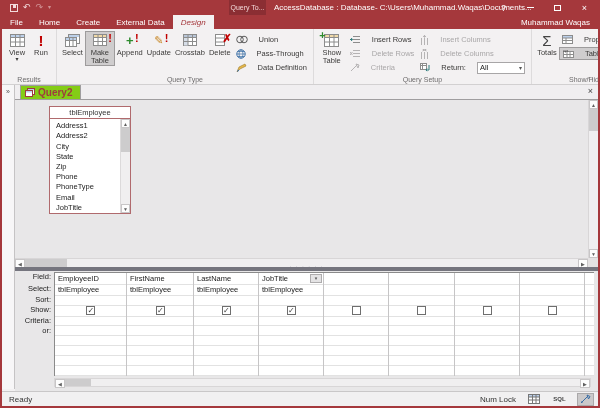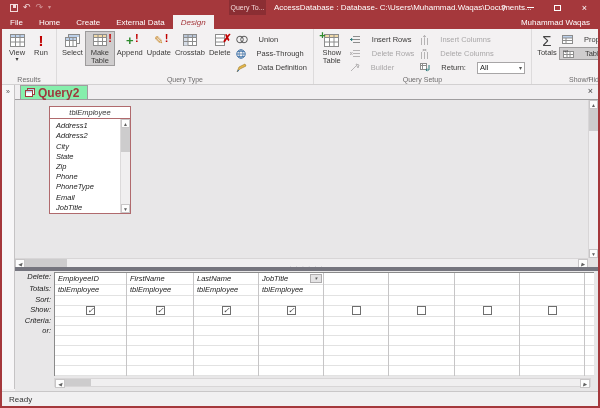--- a/index.html
+++ b/index.html
@@ -51,25 +51,25 @@
 .overlay-ex { position:absolute; right:-5px; top:0px; color:#c00000; font-weight:bold; font-size:11px; }
 .pencil { font-size:11px; color:#c98a2c; }
 
 
 .docarea { position:absolute; top:85px; left:0; right:0; bottom:17px; display:flex; }
 .navstrip { width:13px; background:#f7f6f7; border-right:1px solid #c5c3c4; position:relative; }
 .navexp { position:absolute; top:3px; left:0; right:0; text-align:center; font-size:7px; color:#555; }
 .navtext { position:absolute; top:60%; left:50%; transform:translate(-50%,-50%) ; writing-mode:vertical-rl; text-orientation:mixed; rotate:180deg; font-size:7.5px; color:#333; white-space:nowrap; }
 .content { flex:1; display:flex; flex-direction:column; position:relative; }
 .doctabbar { height:15px; background:#f0eef0; border-bottom:1px solid #9f9d9f; display:flex; align-items:flex-end; position:relative; }
-.doctab { margin-left:5px; height:14px; display:flex; align-items:center; gap:3px; background:#86efac; border:1px solid #9f9d9f; border-bottom:none; padding:0 8px 0 4px; font-size:12px; color:#9e3a3e; font-weight:bold; }
+.doctab { margin-left:5px; height:14px; display:flex; align-items:center; gap:3px; background:#84cc16; border:1px solid #9f9d9f; border-bottom:none; padding:0 8px 0 4px; font-size:10px; color:#9e3a3e; font-weight:bold; }
 .tabclose { position:absolute; right:5px; top:1px; font-size:9px; color:#444; }
 
 
-.designarea { flex:1; display:flex; flex-direction:column;font-style:italic; }
+.designarea { flex:1; display:flex; flex-direction:column; }
 .toppane { height:167px; background:#e8e7e8; position:relative; }
 .fieldlist { position:absolute; left:34px; top:6px; width:82px; height:108px; background:#fff; border:1px solid #b06a6d; display:flex; flex-direction:column; }
 .fl-title { height:14px; border-bottom:1px solid #b06a6d; display:flex; align-items:center; justify-content:center; font-size:7.5px; color:#333; }
 .fl-body { flex:1; display:flex; }
 .fl-fields { flex:1; padding:2px 0 0 6px; }
 .fl-fields div { font-size:7.5px; line-height:10.2px; color:#222; white-space:nowrap; }
 .sb { background:#f0eff0; }
 .sbv { width:10px; display:flex; flex-direction:column; border-left:1px solid #dcdadb; }
 .sbbtn { height:9px; display:flex; align-items:center; justify-content:center; font-size:5px; color:#606060; background:#fdfdfd; border:1px solid #c8c6c7; }
 .sbthumb { background:#cdcccd; }
@@ -273,21 +273,21 @@
           <svg width="11" height="9" viewBox="0 0 11 9">
               <path d="M3 1.5h7M3 4.5h7M3 7.5h7" stroke="#b5b3b4"></path>
               <path d="M0 3l2.5 3M2.5 3L0 6" stroke="#b5b3b4"></path>
             </svg>
           <span>Delete Rows</span>
         </div>
         <div class="smbtn dis">
           <svg width="10" height="9" viewBox="0 0 10 9">
               <path d="M1 8L7 2M6 1l3 1-1 3z" fill="none" stroke="#b5b3b4"></path>
             </svg>
-          <span>Builder</span>
+          <span>Criteria</span>
         </div>
       </div>
       <div class="smstack">
         <div class="smbtn dis">
           <svg width="9" height="10" viewBox="0 0 9 10">
               <path d="M1.5 3v7M4.5 3v7M7.5 3v7" stroke="#b5b3b4"></path>
               <path d="M4.5 0v2M3 1l1.5 1.3L6 1" stroke="#b5b3b4" fill="none"></path>
             </svg>
           <span>Insert Columns</span>
         </div>
@@ -400,22 +400,22 @@
             <span class="htrack"></span>
             <span class="hbtn">▶</span>
           </div>
           <div class="tp-corner"></div>
         </div>
 
         <div class="splitter"></div>
 
         <div class="gridpane">
           <div class="rlabels">
-            <div class="rl h12">Delete:</div>
-            <div class="rl h11">Totals:</div>
+            <div class="rl h12">Field:</div>
+            <div class="rl h11">Select:</div>
             <div class="rl h10">Sort:</div>
             <div class="rl h11">Show:</div>
             <div class="rl h10">Criteria:</div>
             <div class="rl h10">or:</div>
           </div>
 
           <div class="grid">
 
             <div class="gcol" style="width:72px">
               <div class="gc h12">
@@ -591,15 +591,34 @@
             <span class="htrack"></span>
             <span class="hbtn">▶</span>
           </div>
         </div>
       </div>
     </div>
   </div>
 
   <div class="statusbar">
     <span class="st-left">Ready</span>
+    <span class="st-right">
+      <span>Num Lock</span>
+      <span class="stico">
+        <svg width="12" height="10" viewBox="0 0 12 10">
+            <rect x=".5" y=".5" width="11" height="9" fill="#fff" stroke="#777"></rect>
+            <rect x="1" y="1" width="10" height="2" fill="#bcd0ea"></rect>
+            <path d="M.5 3h11M.5 6h11M4.5 1v8.5M8 1v8.5" stroke="#777"></path>
+          </svg>
+      </span>
+      <span class="stico">
+          <span class="sqltxt">SQL</span>
+        </span>
+      <span class="stico sel">
+        <svg width="11" height="10" viewBox="0 0 11 10">
+            <path d="M1 9L8 2M7 1l3 1.5L8.5 5z" fill="none" stroke="#3a6ea5"></path>
+            <path d="M1 9l2-.5L1.5 7z" fill="#3a6ea5"></path>
+          </svg>
+      </span>
+    </span>
   </div>
 
 </div>
 
 </body></html>

